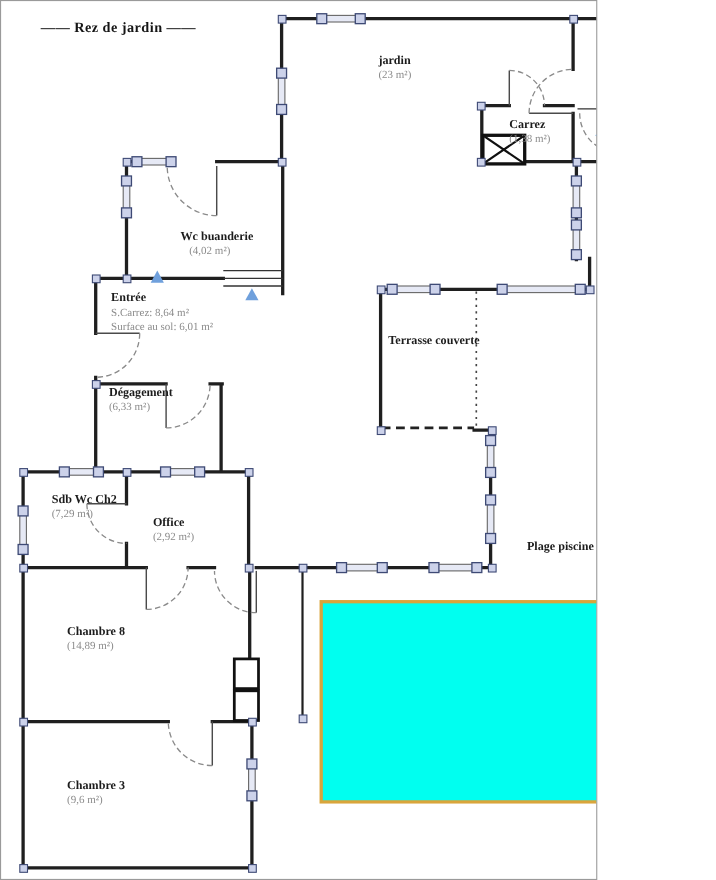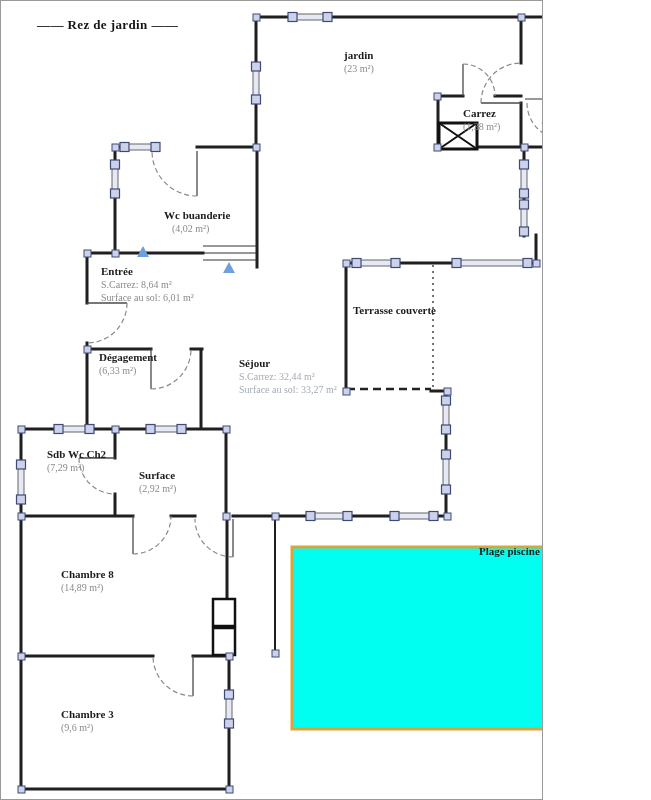--- a/index.html
+++ b/index.html
@@ -257,43 +257,38 @@
 
   <div class="lbl" style="left:98px;top:350px">
     <div class="rn">Dégagement</div>
     <div class="rs">(6,33 m²)</div>
   </div>
 
   <div class="lbl" style="left:352px;top:303px">
     <div class="rn">Terrasse couverte</div>
   </div>
 
-  <div class="lbl" style="left:238px;top:356px">
-    <div class="rn">Séjour</div>
-    <div class="rs light">S.Carrez: 32,44 m²</div>
-    <div class="rs light">Surface au sol: 33,27 m²</div>
-  </div>
 
   <div class="lbl" style="left:46px;top:447px">
     <div class="rn">Sdb Wc Ch2</div>
     <div class="rs">(7,29 m²)</div>
   </div>
 
   <div class="lbl" style="left:138px;top:468px">
-    <div class="rn">Surface</div>
+    <div class="rn">Office</div>
     <div class="rs">(2,92 m²)</div>
   </div>
 
   <div class="lbl" style="left:60px;top:567px">
     <div class="rn">Chambre 8</div>
     <div class="rs">(14,89 m²)</div>
   </div>
 
   <div class="lbl" style="left:60px;top:707px">
     <div class="rn">Chambre 3</div>
     <div class="rs">(9,6 m²)</div>
   </div>
 
-  <div class="lbl" style="left:478px;top:544px">
+  <div class="lbl" style="left:478px;top:490px">
     <div class="rn">Plage piscine</div>
   </div>
 
 </div>
 
 </body></html>

